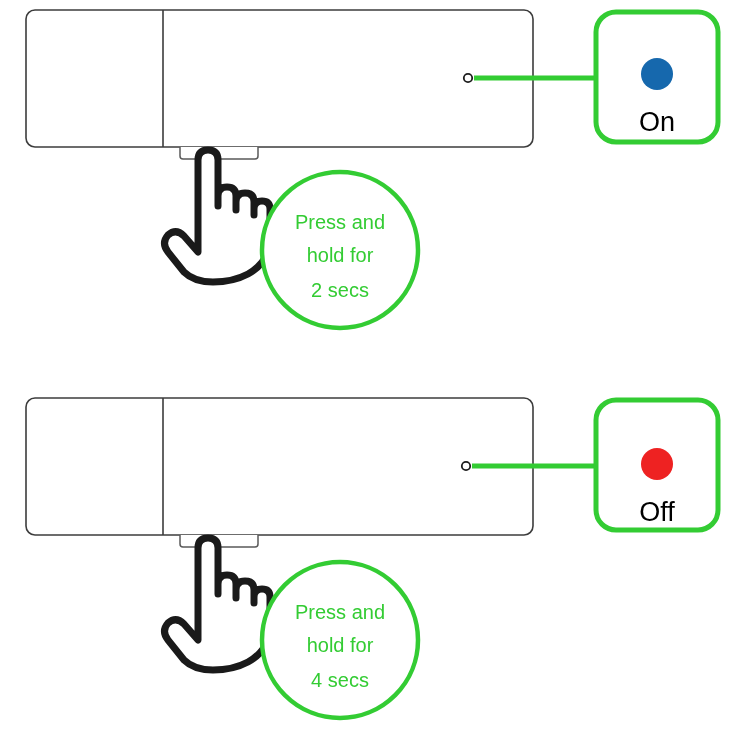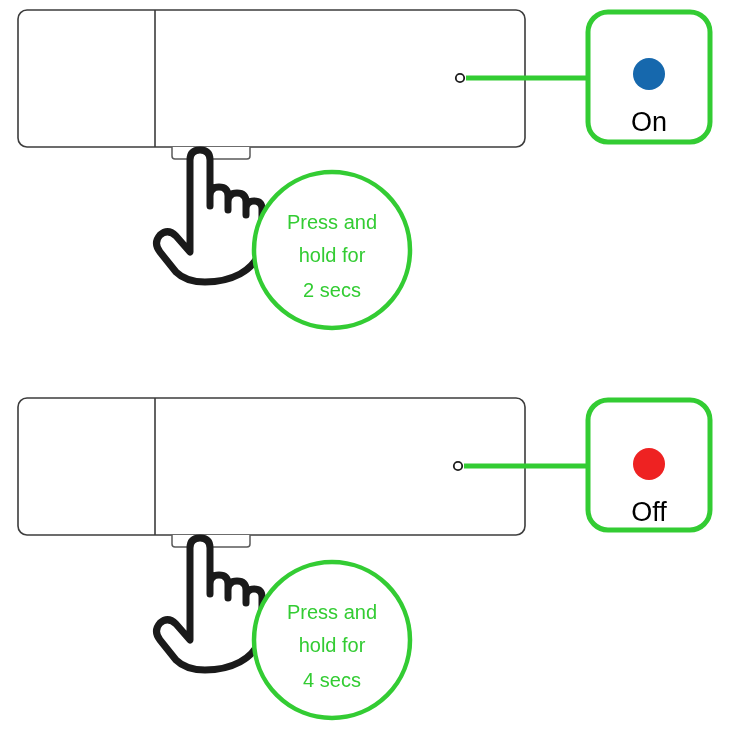--- a/index.html
+++ b/index.html
@@ -17,21 +17,21 @@
   }
   .diagram-root {
     position: absolute;
     top: 0;
     left: 0;
     width: 734px;
     height: 735px;
   }
   .panel {
     position: absolute;
-    left: 0;
+    left: 8px;
     width: 650px;
     height: 367px;
     padding-left: 30px;
   }
   #panel-on  { top: 0px; }
   #panel-off { top: 368px; }
 
   svg.panel-svg {
     position: absolute;
     top: 0;

